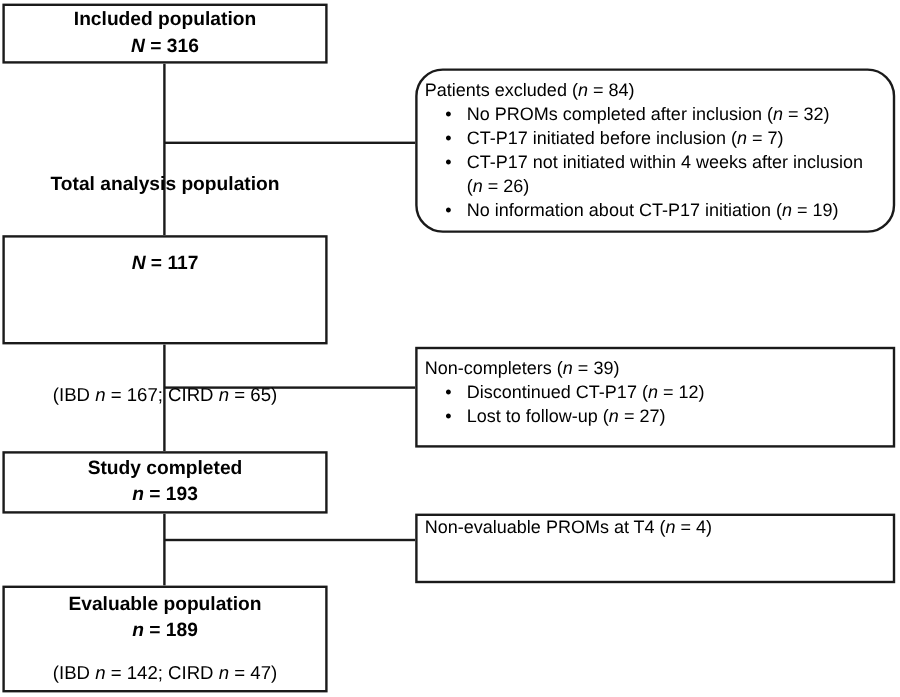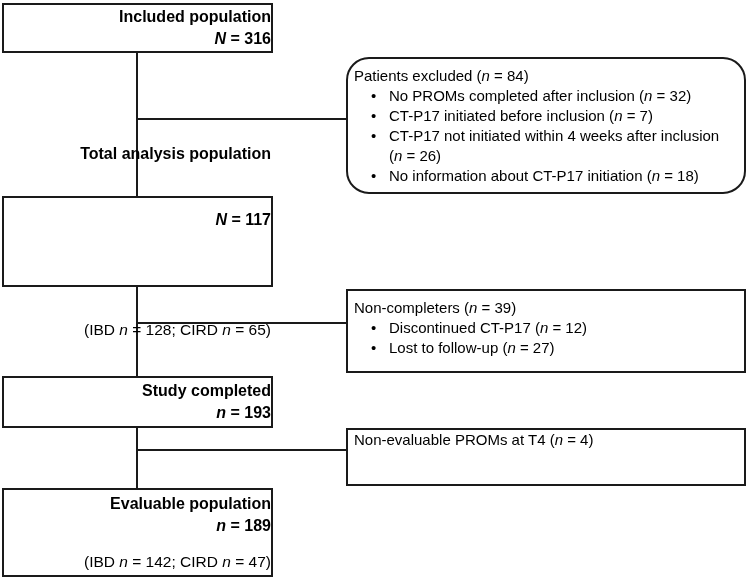--- a/index.html
+++ b/index.html
@@ -22,21 +22,21 @@
     background: #ffffff;
     border: 2px solid #1a1a1a;
   }
   
   .left-box {
     left: 2px;
     width: 271px;
     display: flex;
     flex-direction: column;
     justify-content: center;
-    align-items: flex-end;
+    align-items: center;
     text-align: center;
   }
   .left-box .line {
     font-size: 15.5px;
     line-height: 21px;
     white-space: nowrap;
   }
   .left-box .line.bold {
     font-weight: bold;
     font-size: 16px;
@@ -106,42 +106,42 @@
 
   <div class="box left-box" id="box-included">
       <div class="line bold"><span>Included population</span></div>
       <div class="line bold"><i>N</i><span> = 316</span></div>
     </div>
 
   <div class="box left-box" id="box-total">
       <div class="line bold"><span>Total analysis population</span></div>
       <div class="line bold"><i>N</i><span> = 117</span></div>
       <div class="line spacer"></div>
-      <div class="line"><span>(IBD </span><i>n</i><span> = 128; CIRD </span><i>n</i><span> = 65)</span></div>
+      <div class="line"><span>(IBD </span><i>n</i><span> = 167; CIRD </span><i>n</i><span> = 65)</span></div>
     </div>
 
   <div class="box left-box" id="box-study">
       <div class="line bold"><span>Study completed</span></div>
       <div class="line bold"><i>n</i><span> = 193</span></div>
     </div>
 
   <div class="box left-box" id="box-evaluable">
       <div class="line bold"><span>Evaluable population</span></div>
       <div class="line bold"><i>n</i><span> = 189</span></div>
       <div class="line spacer"></div>
       <div class="line"><span>(IBD </span><i>n</i><span> = 142; CIRD </span><i>n</i><span> = 47)</span></div>
     </div>
 
   <div class="box right-box" id="box-excluded">
     <div class="rb-header"><span>Patients excluded (</span><i>n</i><span> = 84)</span></div>
     <ul class="rb-bullets">
         <li><span>No PROMs completed after inclusion (</span><i>n</i><span> = 32)</span></li>
         <li><span>CT-P17 initiated before inclusion (</span><i>n</i><span> = 7)</span></li>
         <li><span>CT-P17 not initiated within 4 weeks after inclusion (</span><i>n</i><span> = 26)</span></li>
-        <li><span>No information about CT-P17 initiation (</span><i>n</i><span> = 18)</span></li>
+        <li><span>No information about CT-P17 initiation (</span><i>n</i><span> = 19)</span></li>
       </ul>
   </div>
 
   <div class="box right-box" id="box-noncompleters">
     <div class="rb-header"><span>Non-completers (</span><i>n</i><span> = 39)</span></div>
     <ul class="rb-bullets">
         <li><span>Discontinued CT-P17 (</span><i>n</i><span> = 12)</span></li>
         <li><span>Lost to follow-up (</span><i>n</i><span> = 27)</span></li>
       </ul>
   </div>

